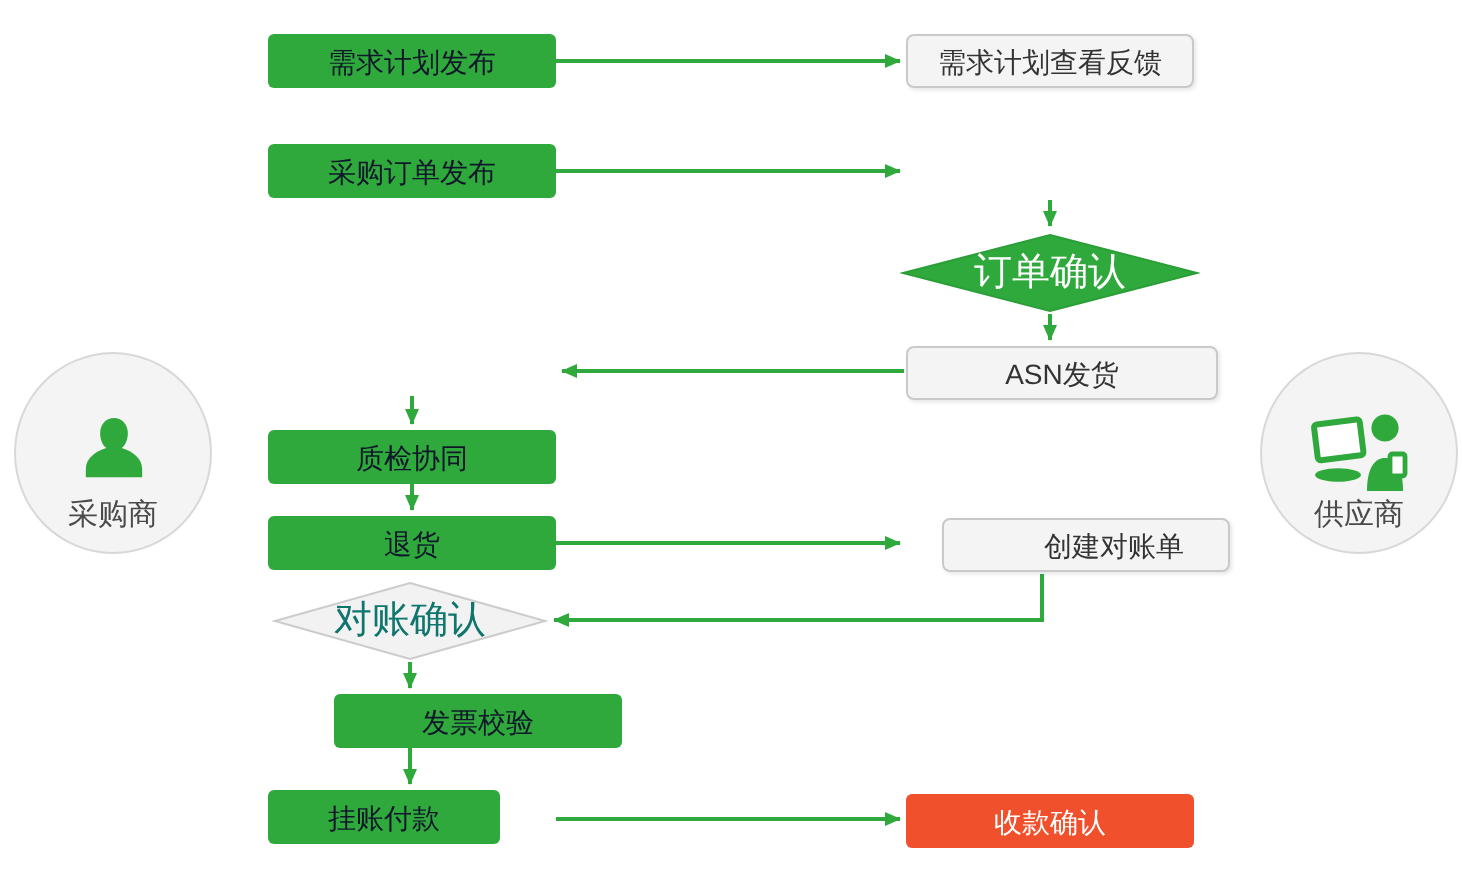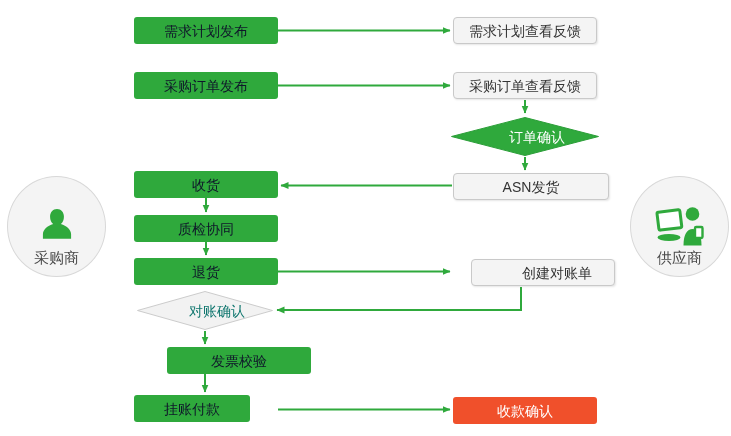--- a/index.html
+++ b/index.html
@@ -42,23 +42,23 @@
     box-shadow:1px 1px 2px rgba(0,0,0,0.10);
   }
   .node.red{
     background:var(--red);color:#ffffff;border-radius:3px;
   }
   .diamond{
     position:absolute;
   }
   .diamond svg{display:block;}
   .diamond .dlabel{
-    position:absolute;left:12px;top:0;width:100%;height:100%;
+    position:absolute;left:0;top:0;width:100%;height:100%;
     display:flex;align-items:center;justify-content:center;
-    font-size:14px;line-height:1;white-space:nowrap;
+    font-size:19px;line-height:1;white-space:nowrap;
   }
   .diamond.green-d .dlabel{color:#fff;}
   .diamond.white-d .dlabel{color:#0f766e;}
   .d-green-shape{fill:var(--green);stroke:#2B9E38;stroke-width:1;}
   .d-white-shape{fill:#F2F2F2;stroke:#CCCCCC;stroke-width:1;}
   .actor{
     position:absolute;
     width:99px;height:101px;
     background:var(--circle-bg);
     border:1px solid var(--circle-border);
@@ -95,40 +95,38 @@
     <polyline class="edge" points="521,287 521,310 277,310" marker-end="url(#arw)"></polyline>
     <line class="edge" x1="205" y1="331" x2="205" y2="344" marker-end="url(#arw)"></line>
     <line class="edge" x1="205" y1="374" x2="205" y2="392" marker-end="url(#arw)"></line>
     <line class="edge" x1="278" y1="409.5" x2="450" y2="409.5" marker-end="url(#arw)"></line>
   </svg>
 
   <div class="node green" style="left:134px;top:17px;width:144px;height:27px;">需求计划发布</div>
 
   <div class="node green" style="left:134px;top:72px;width:144px;height:27px;">采购订单发布</div>
 
-  <div class="node green" style="left:134px;top:171px;width:144px;height:27px;">收货</div>
 
   <div class="node green" style="left:134px;top:215px;width:144px;height:27px;">质检协同</div>
 
   <div class="node green" style="left:134px;top:258px;width:144px;height:27px;">退货</div>
 
   <div class="diamond white-d" style="left:136px;top:290px;width:138px;height:41px;">
     <svg width="138" height="41" viewBox="0 0 138 41">
       <polygon class="d-white-shape" points="69,1.5 136.5,20.5 69,39.5 1.5,20.5"></polygon>
     </svg>
     <span class="dlabel">对账确认</span>
   </div>
 
   <div class="node green" style="left:134px;top:347px;width:144px;height:27px;margin-left:33px;">发票校验</div>
 
   <div class="node green" style="left:134px;top:395px;width:116px;height:27px;text-align:center;">挂账付款</div>
 
   <div class="node white" style="left:453px;top:17px;width:144px;height:27px;">需求计划查看反馈</div>
 
-  <div class="node white" style="left:453px;top:72px;width:144px;height:27px;">采购订单查看反馈</div>
 
   <div class="diamond green-d" style="left:450px;top:116px;width:150px;height:41px;">
     <svg width="150" height="41" viewBox="0 0 150 41">
       <polygon class="d-green-shape" points="75,1.5 148.5,20.5 75,39.5 1.5,20.5"></polygon>
     </svg>
     <span class="dlabel">订单确认</span>
   </div>
 
   <div class="node white" style="left:453px;top:173px;width:156px;height:27px;">ASN发货</div>
 

